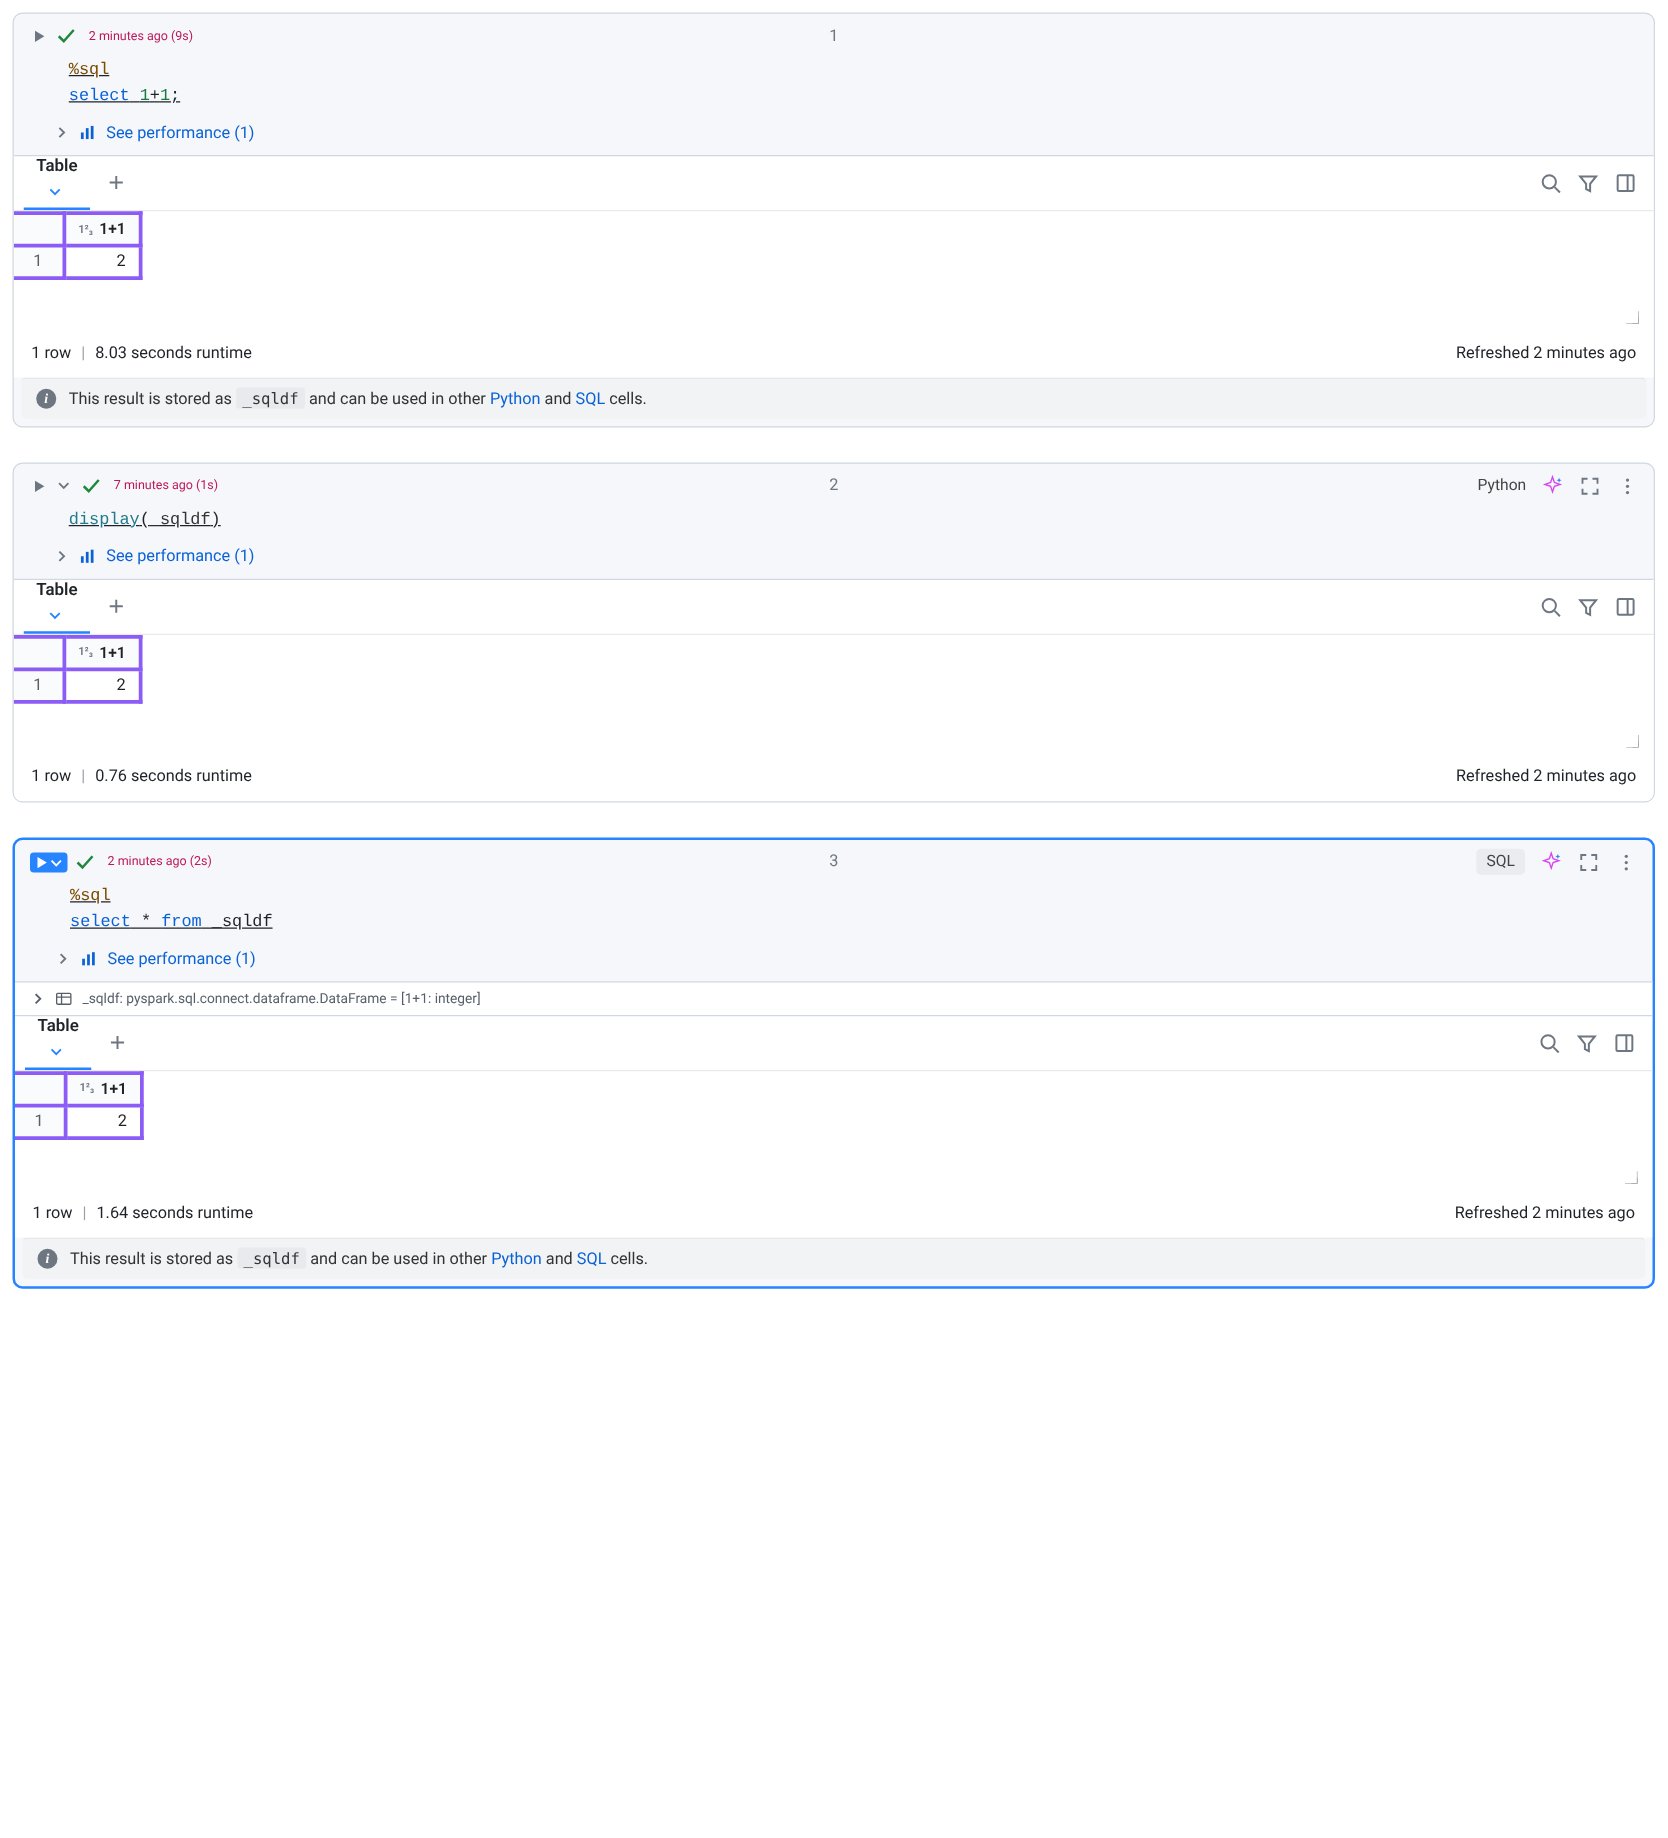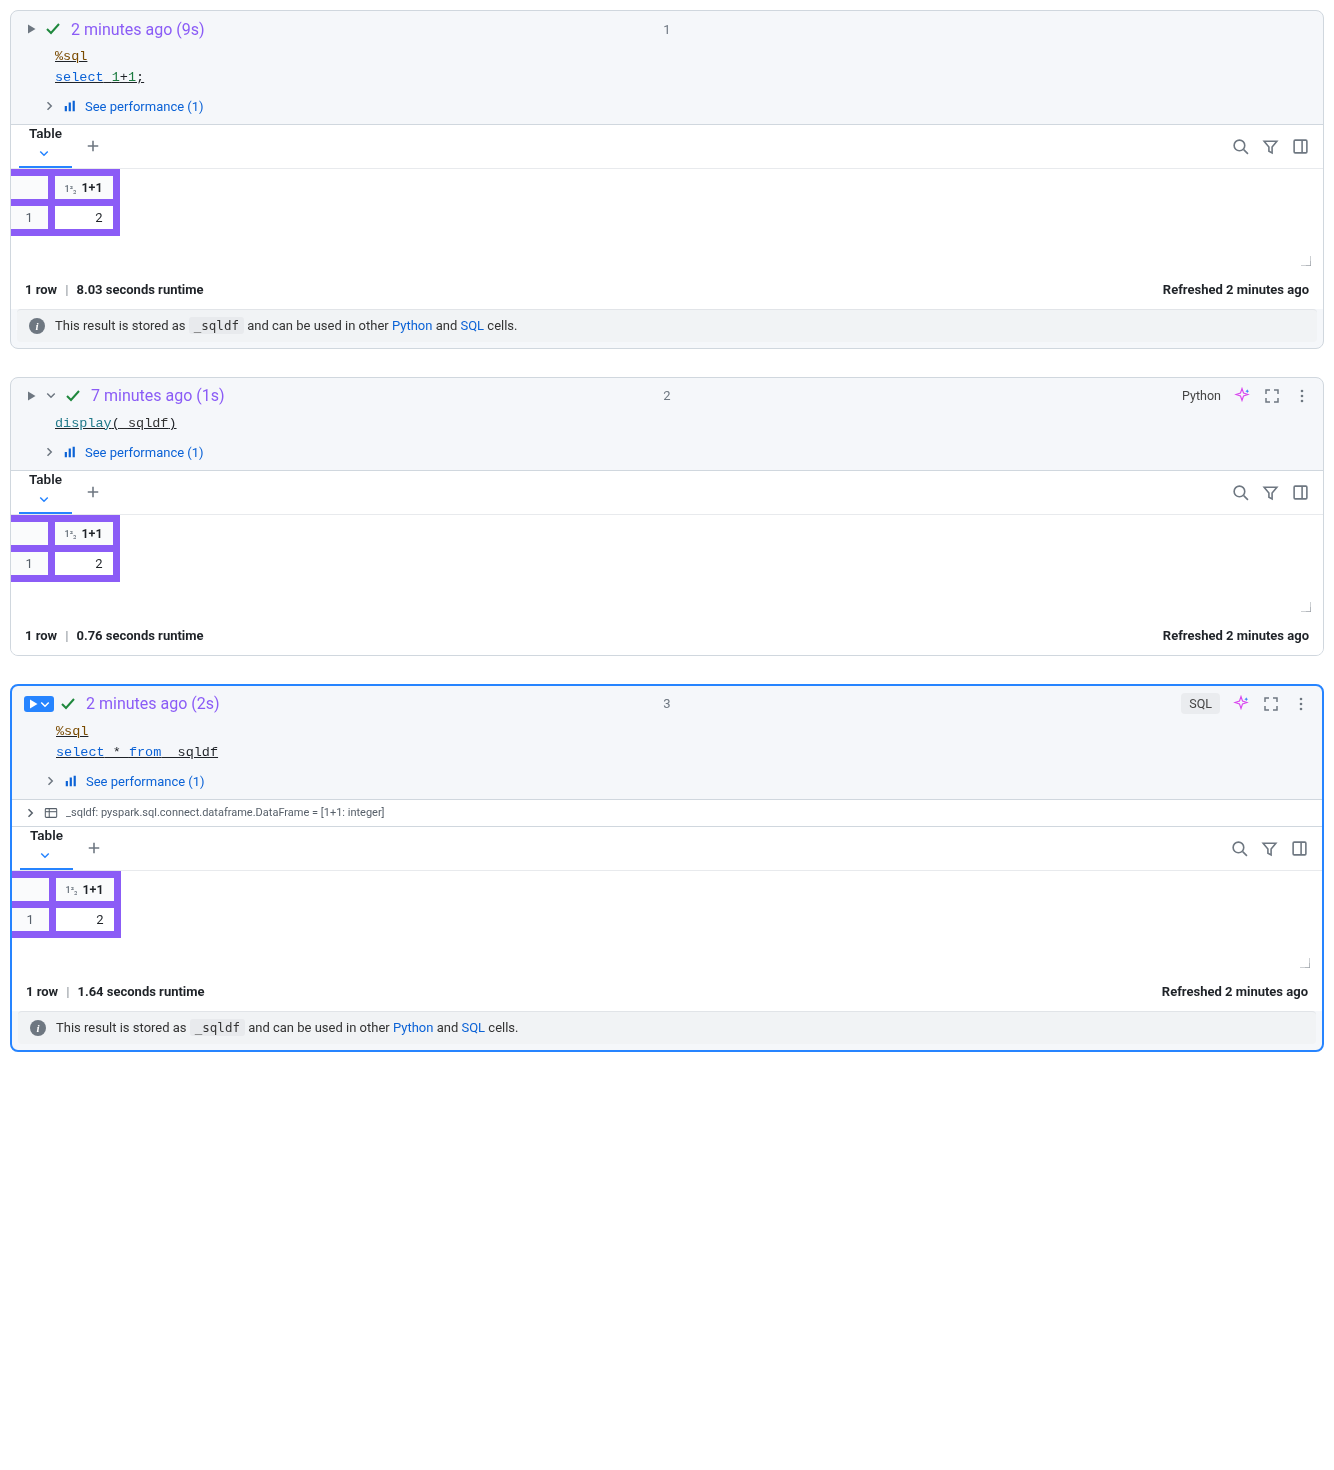--- a/index.html
+++ b/index.html
@@ -44,21 +44,21 @@
     border-radius: 3px;
     padding: 2px 3px;
     display: inline-flex;
     align-items: center;
     gap:0;
   }
   .run-btn-blue .play { width:12px; height:12px; }
   .run-btn-blue .chev { width:12px; height:12px; }
   .chev-down { width: 14px; height: 14px; color: #6e7781; cursor: pointer; }
   .check-icon { width: 16px; height: 16px; color: #1f883d; }
-  .timestamp { color: #8b5cf6; font-size: 16px; margin-left: 4px; }
+  .timestamp { color: #be185d; font-size: 10px; margin-left: 4px; }
   .cell-number {
     position: absolute;
     left: 50%;
     transform: translateX(-50%);
     color: #6e7781;
     font-size: 13px;
   }
   .cell-header-right {
     position: absolute;
     right: 12px;
@@ -144,21 +144,21 @@
     display:flex; align-items:center; justify-content:center;
   }
   .tab-spacer { flex:1; }
   .tab-actions { display:flex; gap:12px; align-items:center; padding-right:6px; }
   .data-table {
     border-collapse: collapse;
     font-size: 13px;
     margin: 0;
   }
   .data-table th, .data-table td {
-    border: 7px solid #8b5cf6;
+    border: 3px solid #8b5cf6;
     padding: 4px 10px;
     text-align: right;
     min-width: 48px;
     height: 26px;
   }
   .data-table th {
     background: #fafbfc;
     font-weight: 600;
     font-size:12.5px;
   }
@@ -176,21 +176,20 @@
     right:10px; bottom:6px;
     width:14px;height:14px;
     color:#9aa0a6;
   }
   .result-footer {
     display:flex;
     align-items:center;
     padding: 8px 14px 12px 14px;
     font-size:13px;
     color:#1f2328;
-    font-weight:bold;
   }
   .result-footer .sep { margin: 0 8px; color:#9aa0a6;}
   .result-footer .right { margin-left:auto; color:#1f2328;}
   .hint-bar {
     background:#f1f3f5;
     border-top:1px solid #e1e4e8;
     padding:8px 12px;
     display:flex;
     align-items:center;
     gap:10px;

